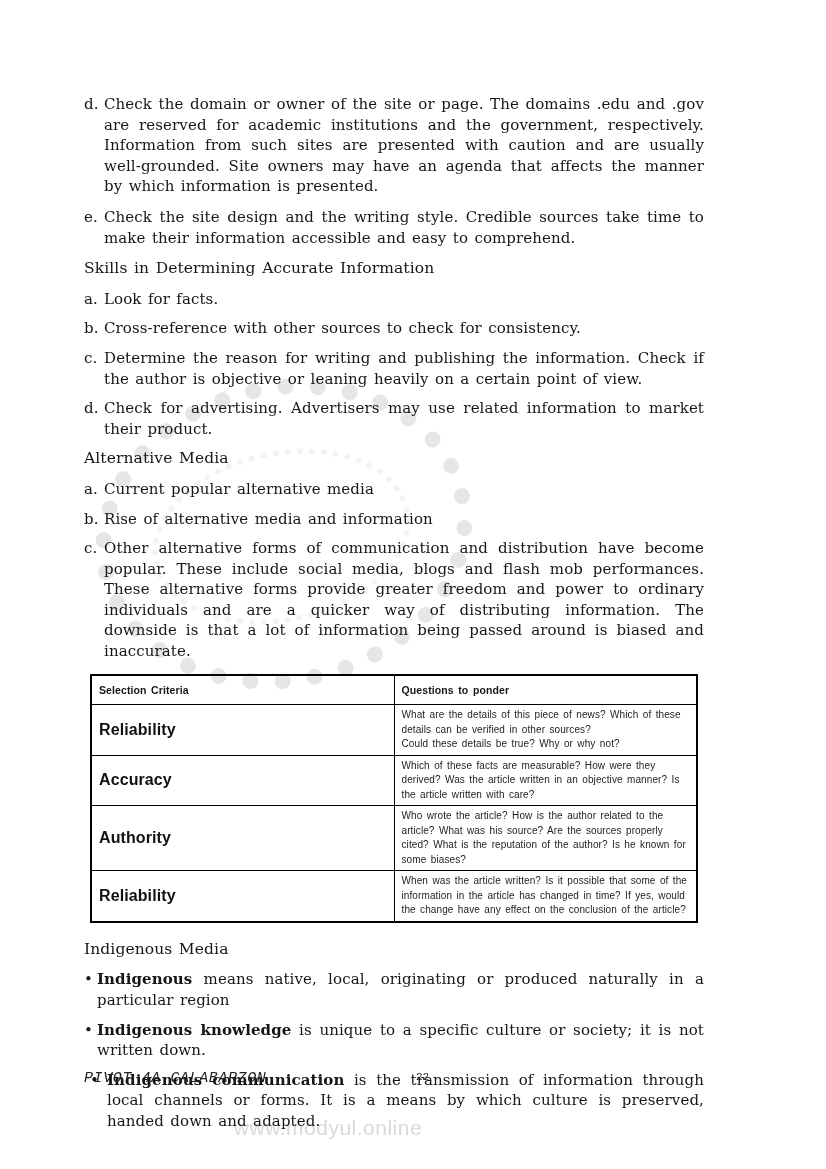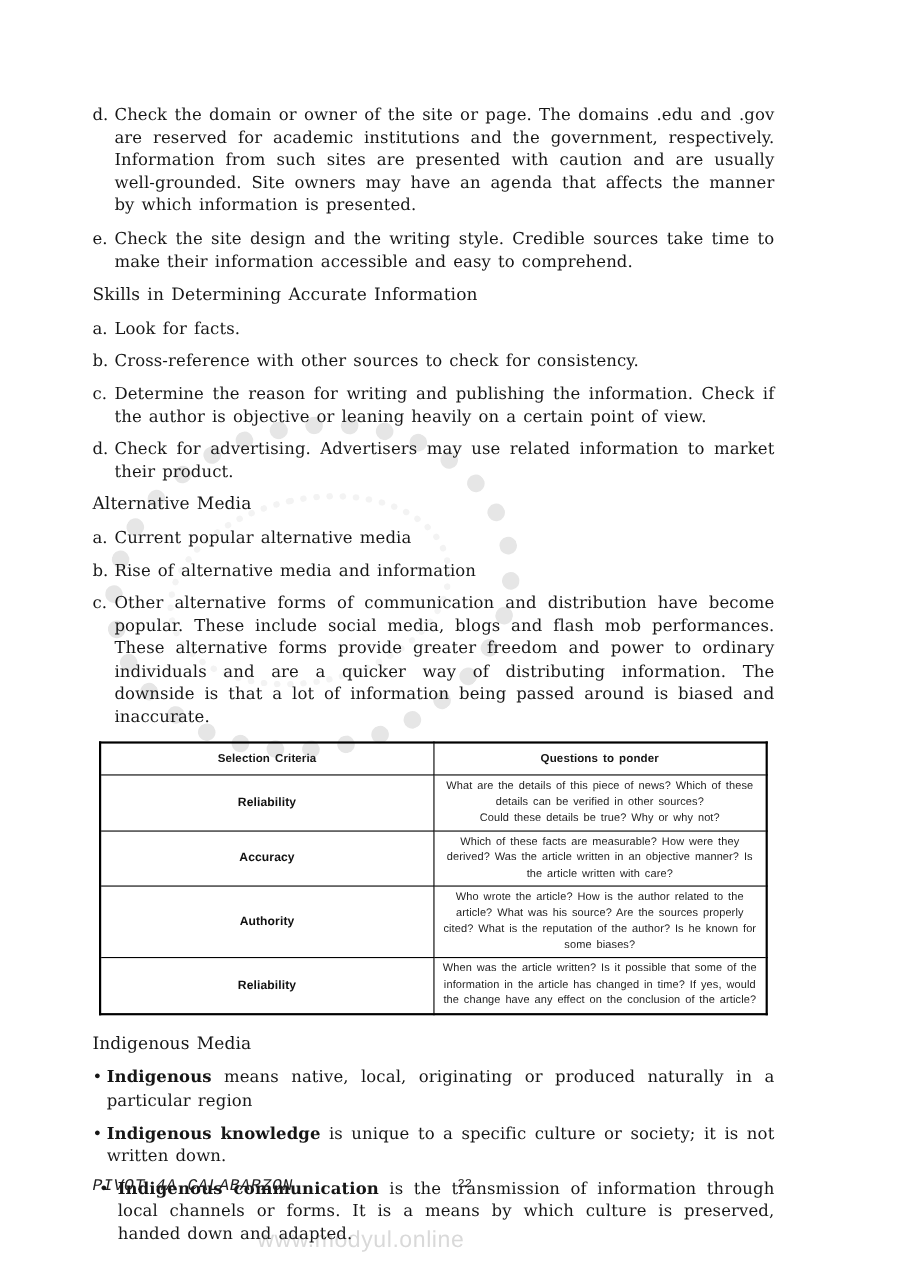--- a/index.html
+++ b/index.html
@@ -54,26 +54,26 @@
   table.sel {
     border-collapse: collapse;
     border: 2px solid #000;
     margin: 12px 0 16px 6px;
     width: 608px;
     font-family: "Liberation Sans", sans-serif;
     table-layout: fixed;
   }
   table.sel th, table.sel td {
     border: 1px solid #000;
-    text-align: center;
+    text-align: left;
     vertical-align: middle;
     padding: 3px 7px;
   }
   table.sel th { font-size: 10.5px; padding: 4px 7px; }
-  td.crit { width: 86px; font-weight: bold; font-size: 11px; color: #111; }
+  td.crit { width: 86px; font-weight: bold; font-size: 16px; color: #111; }
   td.q    { font-size: 10px; line-height: 14.5px; white-space: pre-line; color: #1d1d1d; }
 
   
   .bullet .lbl { flex: 0 0 13px; }
   .bullet3 { margin-left: 6px; }
   .bullet3 .lbl { flex: 0 0 17px; }
 
   .footer {
     position: absolute; left: 84px; top: 1070px; width: 620px;
     font-family: Liberation Mono, monospace;

